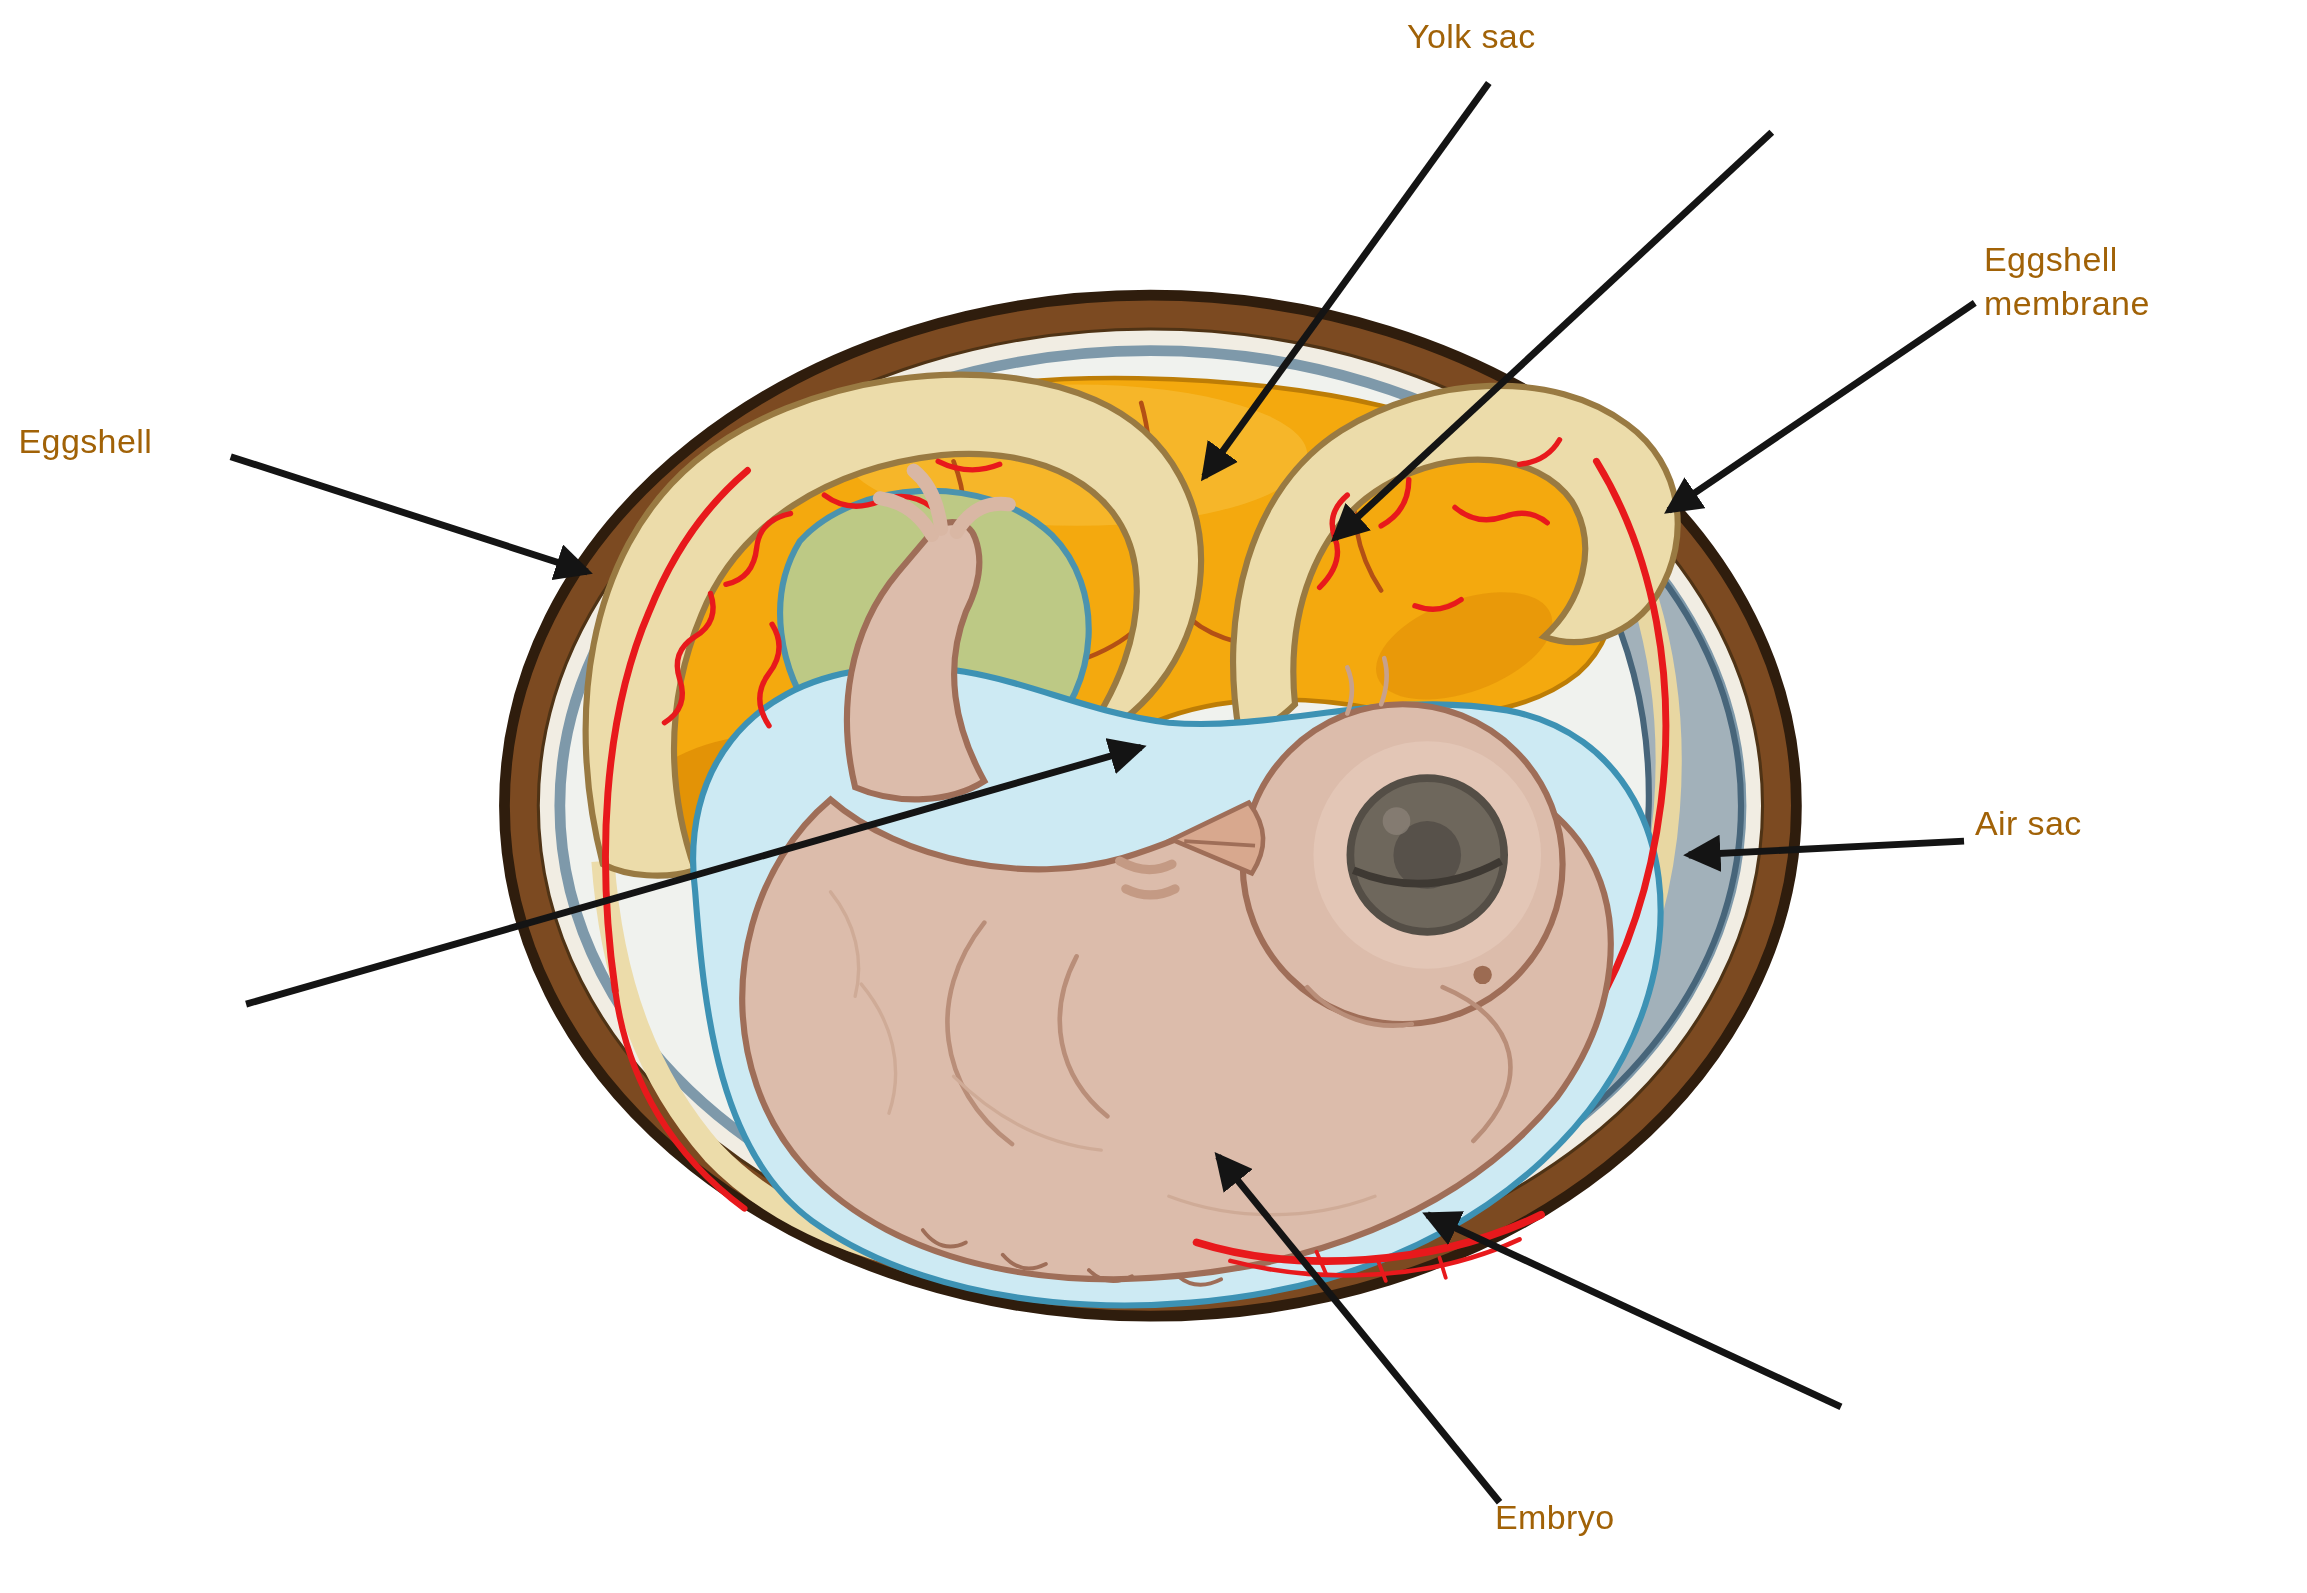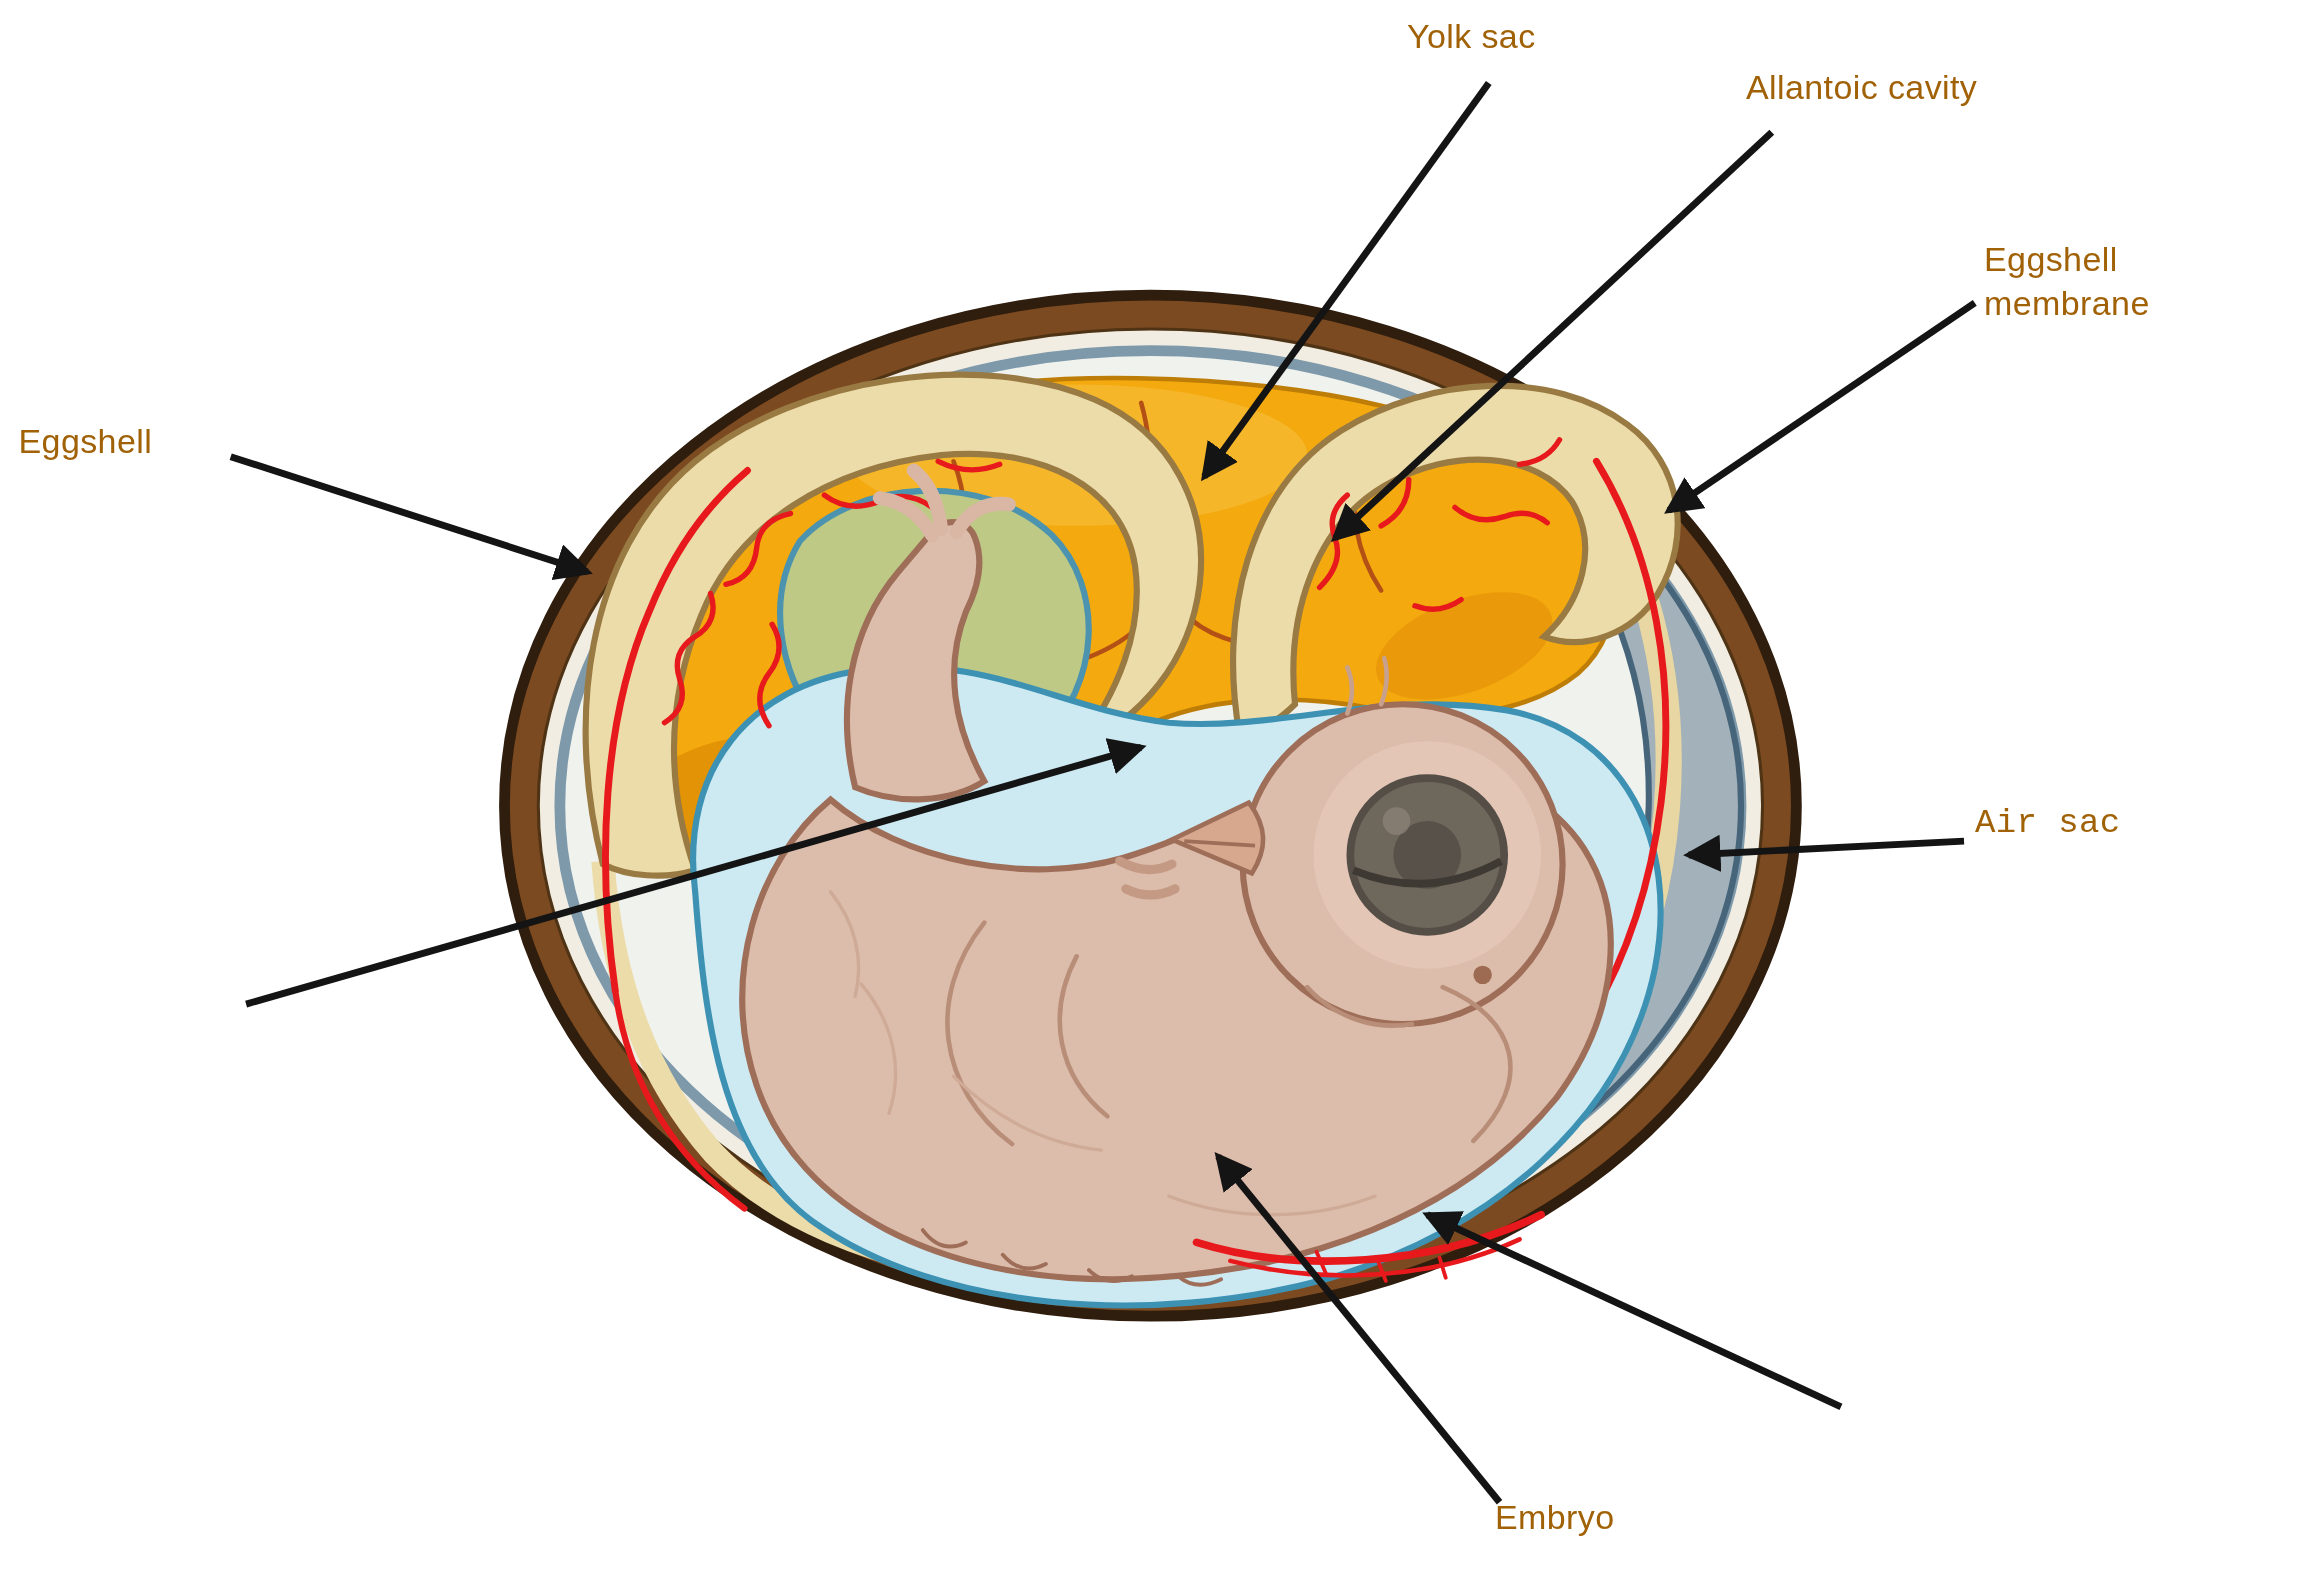--- a/index.html
+++ b/index.html
@@ -137,21 +137,20 @@
       <line x1="1284" y1="197" x2="1085" y2="332" marker-end="url(#arrow)"></line>
       <line x1="150" y1="297" x2="382" y2="372" marker-end="url(#arrow)"></line>
       <line x1="1277" y1="547" x2="1098" y2="556" marker-end="url(#arrow)"></line>
       <line x1="160" y1="653" x2="742" y2="486" marker-end="url(#arrow)"></line>
       <line x1="1197" y1="915" x2="928" y2="790" marker-end="url(#arrow)"></line>
       <line x1="975" y1="977" x2="792" y2="752" marker-end="url(#arrow)"></line>
     </g>
   </svg>
 
   <div class="lbl" style="left:1407px; top:14px;">Yolk sac</div>
-  <div class="lbl" style="left:1746px; top:65px;">Allantoic cavity</div>
   <div class="lbl" style="left:1984px; top:237px;">Eggshell
 membrane</div>
   <div class="lbl" style="left:18.5px;   top:419px;">Eggshell</div>
-  <div class="lbl" style="left:1975px; top:801px;font-family:Liberation Mono, monospace;">Air sac</div>
+  <div class="lbl" style="left:1975px; top:801px;">Air sac</div>
   <div class="lbl" style="left:1495px; top:1495px;">Embryo</div>
 
 </div>
 
 
 </body></html>

